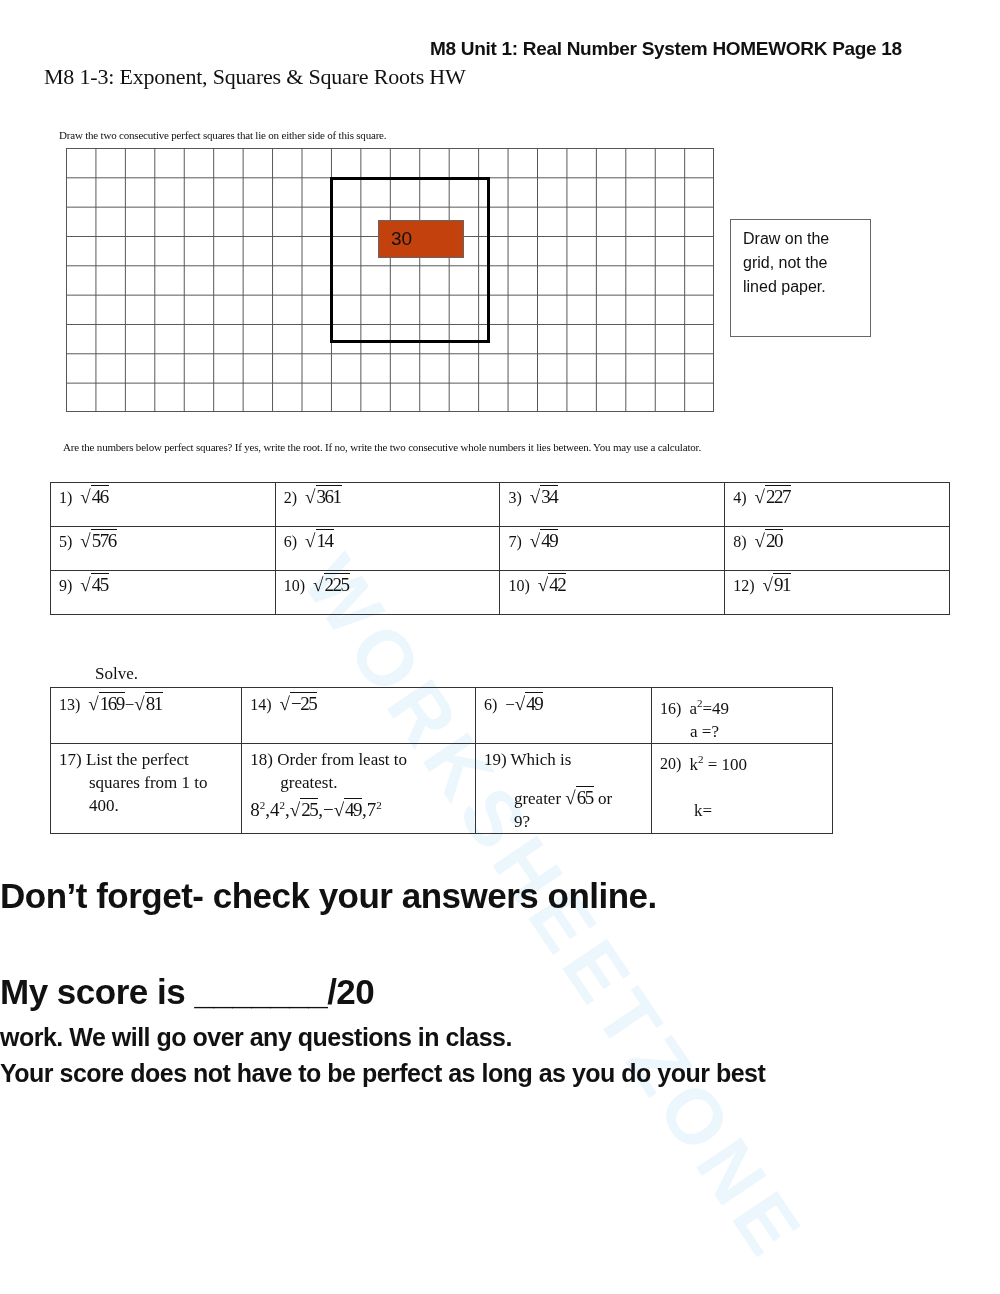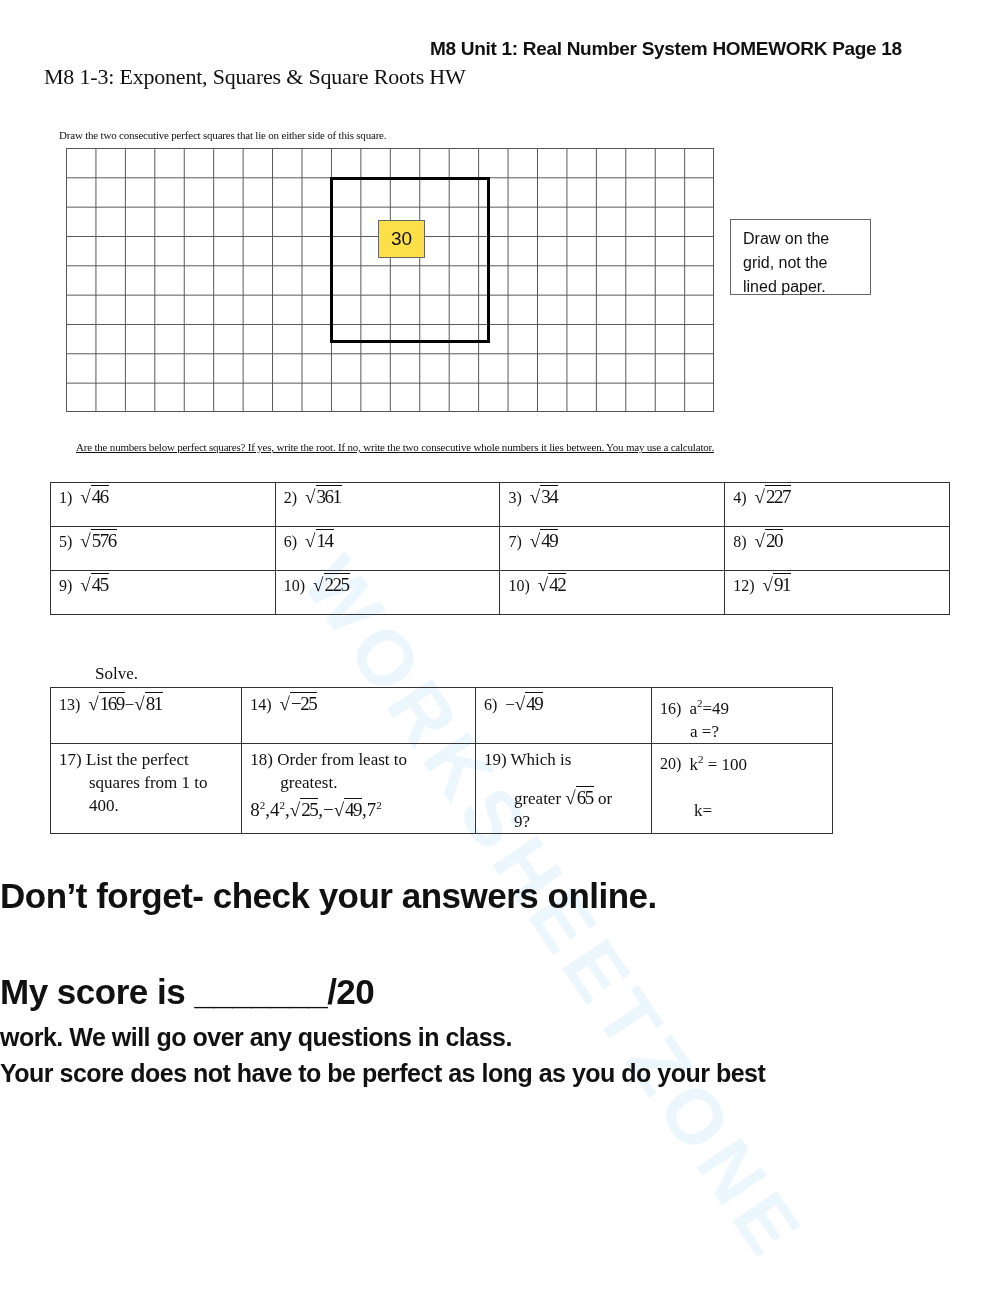--- a/index.html
+++ b/index.html
@@ -15,26 +15,26 @@
   .instr { font-size: 11px; line-height: 22px; letter-spacing: -0.2px; }
   #grid-instr { left: 59px; top: 124px; }
 
   #grid { left: 66px; top: 148px; width: 648px; height: 264px;
           background-image:
             linear-gradient(to right, #555 1px, transparent 1px),
             linear-gradient(to bottom, #555 1px, transparent 1px);
           background-size: 29.45px 29.33px;
           border-right: 1px solid #555; border-bottom: 1px solid #555; box-sizing: border-box; }
   #bold-square { left: 330px; top: 177px; width: 160px; height: 166px; border: 3px solid #000; box-sizing: border-box; }
-  #square-label { left: 378px; top: 220px; width: 47px; height: 38px; background: #fde047; border: 1px solid #666;
+  #square-label { left: 378px; top: 220px; width: 86px; height: 38px; background: #c2410c; border: 1px solid #666;
                   box-sizing: border-box; font-size: 19px; padding: 7px 0 0 12px; }
-  #note-box { left: 730px; top: 219px; width: 141px; height: 76px; border: 1px solid #666; box-sizing: border-box;
+  #note-box { left: 730px; top: 219px; width: 141px; height: 118px; border: 1px solid #666; box-sizing: border-box;
               padding: 7px 10px 0 12px; font-size: 16px; line-height: 24px; }
 
-  #table-instr { left: 76px; top: 436px; width: 880px; text-decoration: underline; }
+  #table-instr { left: 63px; top: 436px; width: 880px; }
 
   table { border-collapse: collapse; position: absolute; }
   td { border: 1.5px solid #333; vertical-align: top; padding: 0; }
   #t1 { left: 50px; top: 482px; width: 900px; }
   #t1 td { width: 225px; height: 44px; font-size: 17px; padding: 3px 8px 0 8px; box-sizing: border-box; }
 
   #solve-label { left: 59px; top: 664px; font-size: 17px; margin-left: 36px; }
   #t2 { left: 50px; top: 687px; width: 783px; }
   #t2 td { font-size: 17px; line-height: 23px; padding: 4px 8px 0 8px; box-sizing: border-box; }
 

